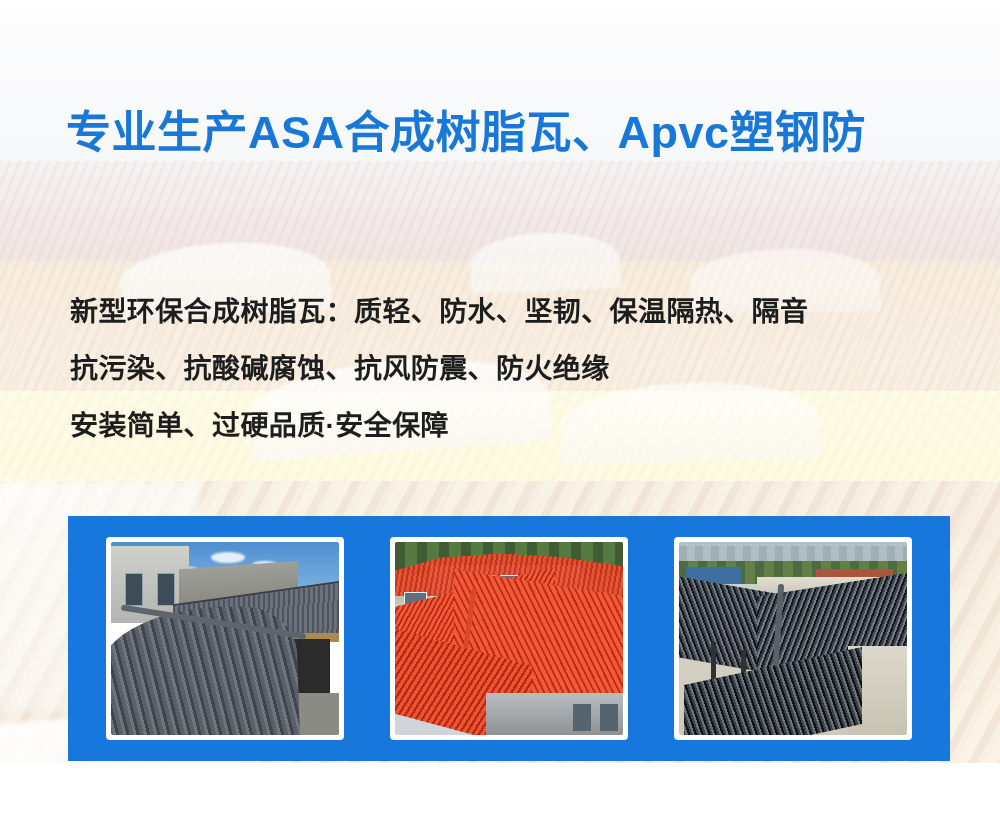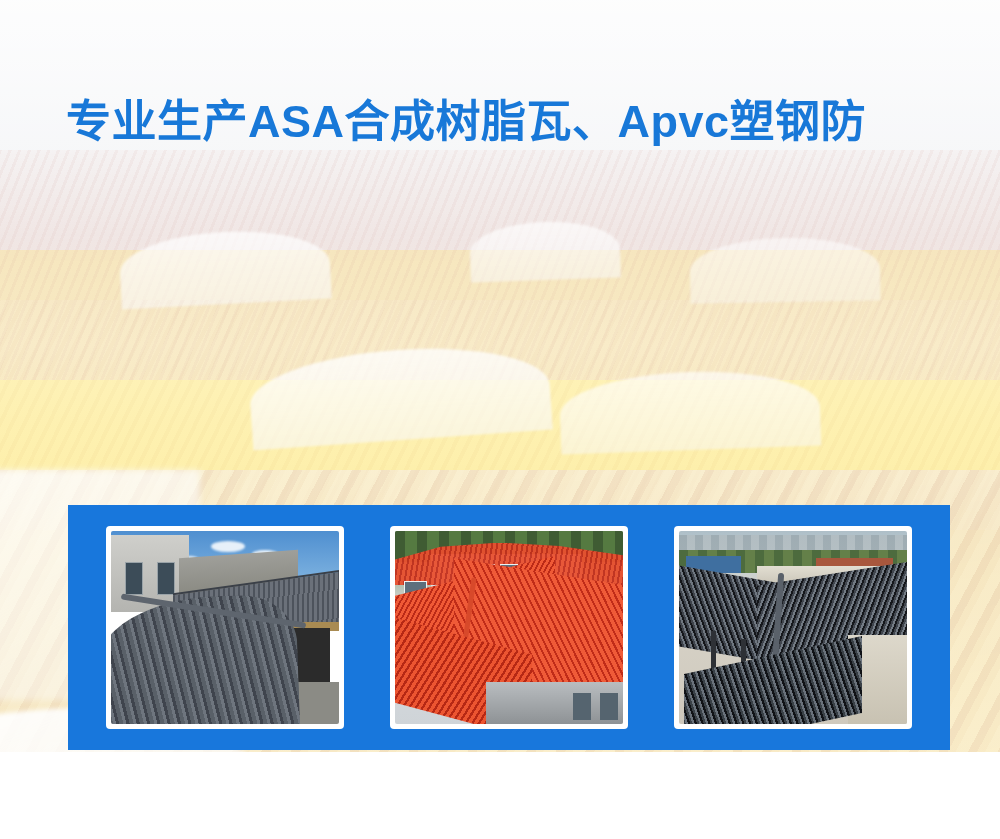--- a/index.html
+++ b/index.html
@@ -8,21 +8,22 @@
     padding: 0;
     background: #ffffff;
   }
 
   .page {
     position: relative;
     width: 1000px;
     height: 752px;
     overflow: hidden;
     font-family: "Liberation Sans", "DejaVu Sans", sans-serif;
-    background: #fde047;
+    background: #fef9c3;
+    margin-top: 11px;
   }
 
   
   .bg-layer {
     position: absolute;
     inset: 0;
     pointer-events: none;
   }
 
   
@@ -420,20 +421,25 @@
     <div class="bg-haze"></div>
 
   </div>
 
   <div class="content">
 
     <div class="headline">
       <span class="hl-line">专业生产ASA合成树脂瓦、Apvc塑钢防</span>
     </div>
 
+    <div class="subhead">
+      <span class="sub-line">新型环保合成树脂瓦：质轻、防水、坚韧、保温隔热、隔音</span>
+      <span class="sub-line">抗污染、抗酸碱腐蚀、抗风防震、防火绝缘</span>
+      <span class="sub-line">安装简单、过硬品质·安全保障</span>
+    </div>
 
     <div class="gallery">
 
       <div class="photo p1">
         <div class="photo-inner">
           <div class="ph-sky"></div>
           <div class="ph-cloud c1"></div>
           <div class="ph-cloud c2"></div>
           <div class="ph-cloud c3"></div>
           <div class="bld-left"></div>

